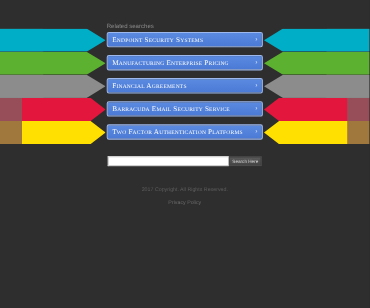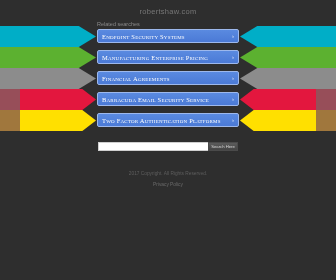--- a/index.html
+++ b/index.html
@@ -228,21 +228,20 @@
     <div class="band-row" style="top:84px">
       <div class="chev l-ghost" style="background: rgb(255, 180, 74);"></div>
       <div class="chev l-main inset" style="background: rgb(255, 224, 0);"></div>
       <div class="chev r-ghost" style="background: rgb(255, 180, 74);"></div>
       <div class="chev r-main inset" style="background: rgb(255, 224, 0);"></div>
     </div>
   </div>
 
   <div class="content">
 
-    <div class="domain-title">robertshaw.com</div>
 
     <div class="related-label">Related searches</div>
 
     <div class="search-list">
 
       <div class="search-btn">
         <span class="label">Endpoint Security Systems</span>
         <span class="arrow">›</span>
       </div>
 

